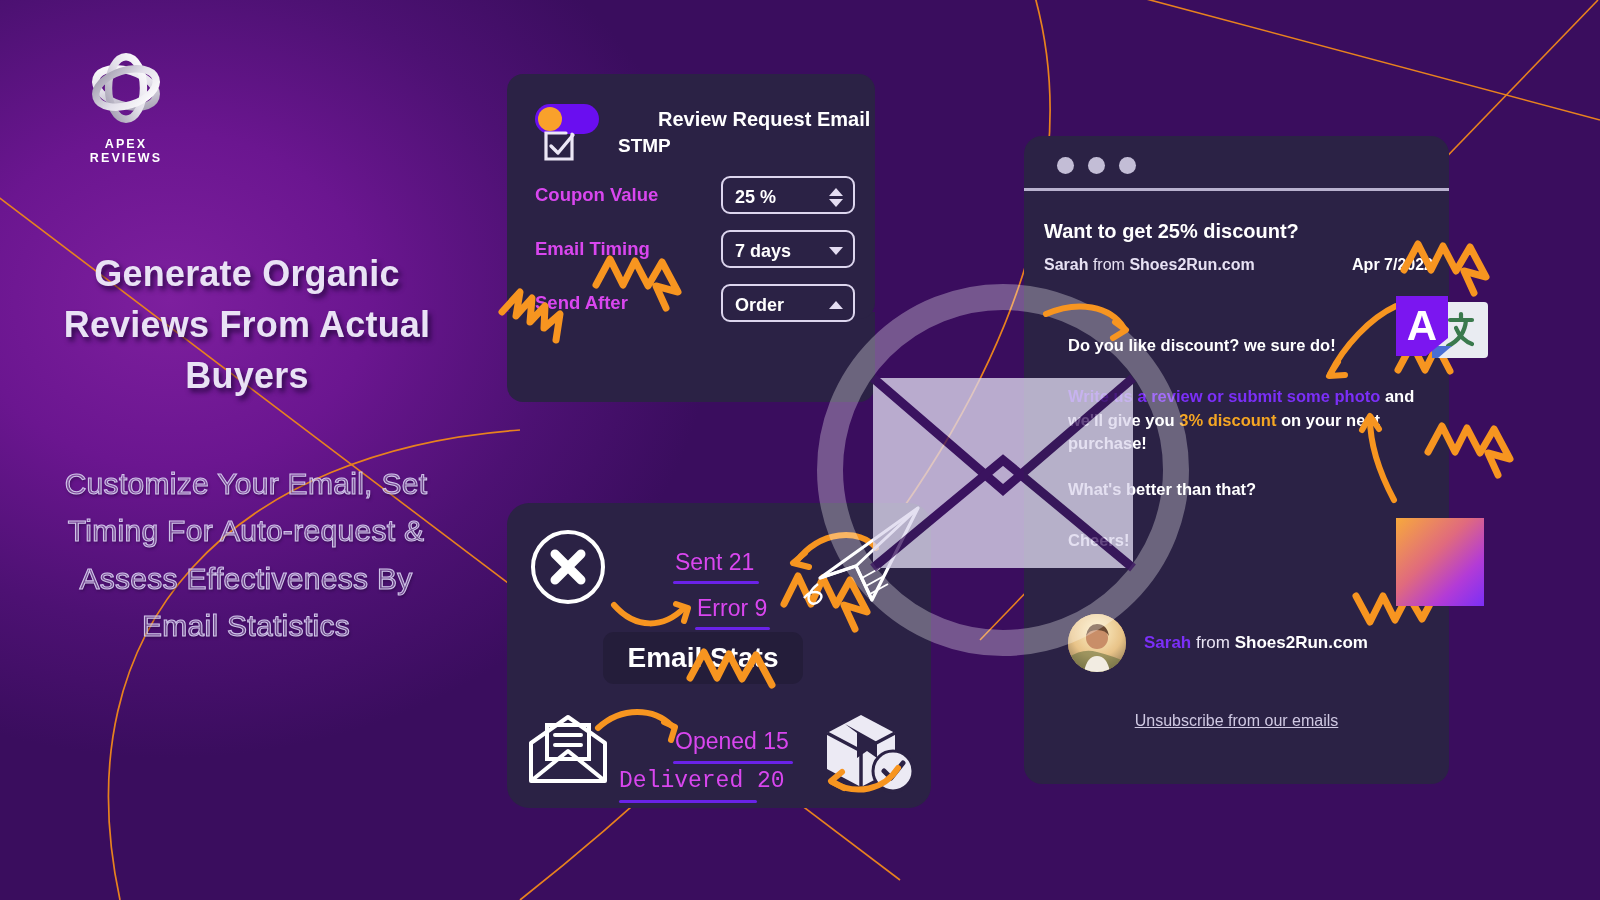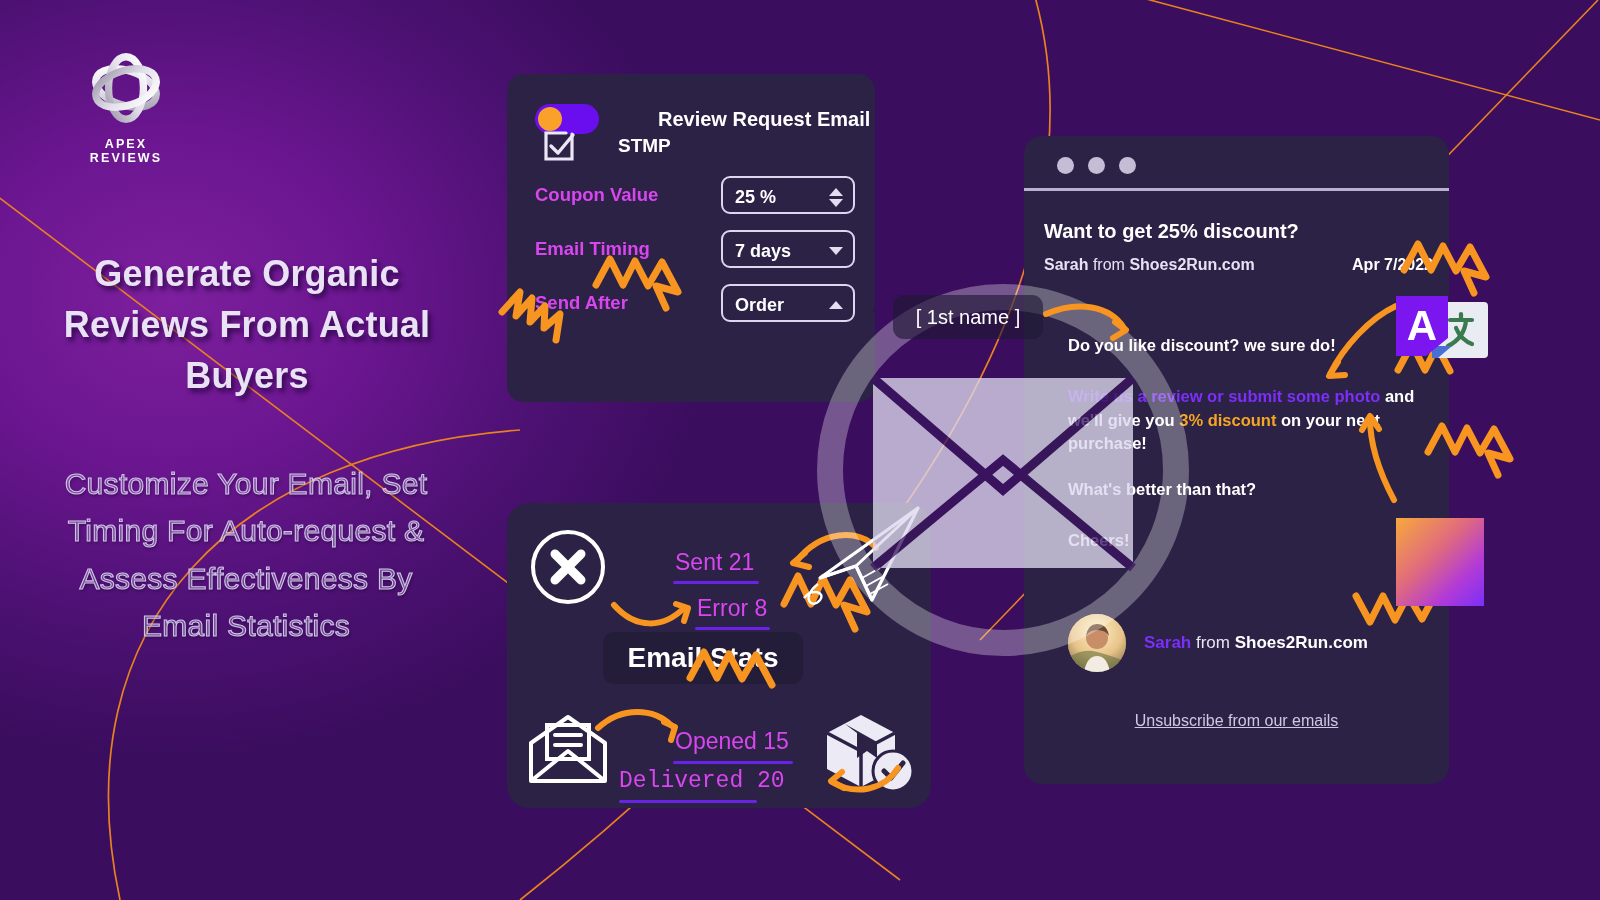--- a/index.html
+++ b/index.html
@@ -240,21 +240,21 @@
   <div class="stats-card">
 
     <svg style="position:absolute;left:22px;top:25px;width:78px;height:78px" viewBox="0 0 78 78">
       <circle cx="39" cy="39" r="35" fill="none" stroke="#ffffff" stroke-width="4"></circle>
       <path d="M26 26 L52 52 M52 26 L26 52" fill="none" stroke="#ffffff" stroke-width="9" stroke-linecap="round"></path>
     </svg>
 
     <div class="stat-txt" style="left:168px; top:46px;">Sent 21</div>
     <div class="stat-underline" style="left:166px; top:78px; width:86px;"></div>
 
-    <div class="stat-txt" style="left:190px; top:92px;">Error 8</div>
+    <div class="stat-txt" style="left:190px; top:92px;">Error 9</div>
     <div class="stat-underline" style="left:188px; top:124px; width:75px;"></div>
 
     <div class="stats-title">Email Stats</div>
 
     <svg style="position:absolute;left:20px;top:210px;width:82px;height:72px" viewBox="0 0 82 72">
       <path d="M4 30 L41 4 L78 30 L78 68 L4 68 Z" fill="none" stroke="#ffffff" stroke-width="4" stroke-linejoin="round"></path>
       <rect x="20" y="12" width="42" height="34" fill="none" stroke="#ffffff" stroke-width="4"></rect>
       <path d="M28 22 H54 M28 32 H54" stroke="#ffffff" stroke-width="4" stroke-linecap="round"></path>
       <path d="M4 68 L41 38 L78 68" fill="none" stroke="#ffffff" stroke-width="4" stroke-linejoin="round"></path>
     </svg>
@@ -365,21 +365,20 @@
     <path d="M1338 362 l-9 14 l16 -1" fill="none" stroke="#f79520" stroke-width="6" stroke-linecap="round" stroke-linejoin="round"></path>
     <path d="M1394 500 C 1378 470, 1370 442, 1370 418" fill="none" stroke="#f79520" stroke-width="6" stroke-linecap="round"></path>
     <path d="M1362 430 l8 -14 l9 13" fill="none" stroke="#f79520" stroke-width="6" stroke-linecap="round" stroke-linejoin="round"></path>
 
     <path d="M1404 270 l14 -26 l13 26 l12 -24 l13 25 l14 -24 l16 30 l-22 -6 l10 22" fill="none" stroke="#f79520" stroke-width="7" stroke-linejoin="round" stroke-linecap="round"></path>
     <path d="M1398 370 l14 -26 l13 26 l12 -24 l13 25" fill="none" stroke="#f79520" stroke-width="7" stroke-linejoin="round" stroke-linecap="round"></path>
     <path d="M1428 452 l14 -26 l13 26 l12 -24 l13 25 l14 -24 l16 30 l-22 -6 l10 22" fill="none" stroke="#f79520" stroke-width="7" stroke-linejoin="round" stroke-linecap="round"></path>
     <path d="M1356 596 l14 26 l13 -26 l12 24 l13 -25 l14 24 l16 -30 l-22 6 l10 -22" fill="none" stroke="#f79520" stroke-width="7" stroke-linejoin="round" stroke-linecap="round"></path>
   </svg>
 
-  <div class="firstname-badge">[ 1st name ]</div>
 
   <svg class="translate-icon" viewBox="0 0 96 88">
     <rect x="38" y="16" width="56" height="56" rx="4" fill="#e9ecf2"></rect>
     <path d="M56 34 h22 M67 28 v6 M72 34 c-1 14 -10 22 -18 26 M62 42 c3 8 10 14 16 16" fill="none" stroke="#3a7a4e" stroke-width="4.2" stroke-linecap="round"></path>
     <path d="M38 60 L58 60 L44 72 L38 72 Z" fill="#4a6fd4"></path>
     <path d="M2 10 h52 v42 l-22 18 h-30 z" fill="#7b16f0"></path>
     <text x="28" y="54" font-family="Liberation Sans, sans-serif" font-size="42" font-weight="700" fill="#ffffff" text-anchor="middle">A</text>
   </svg>
 
   <div class="grad-square"></div>

